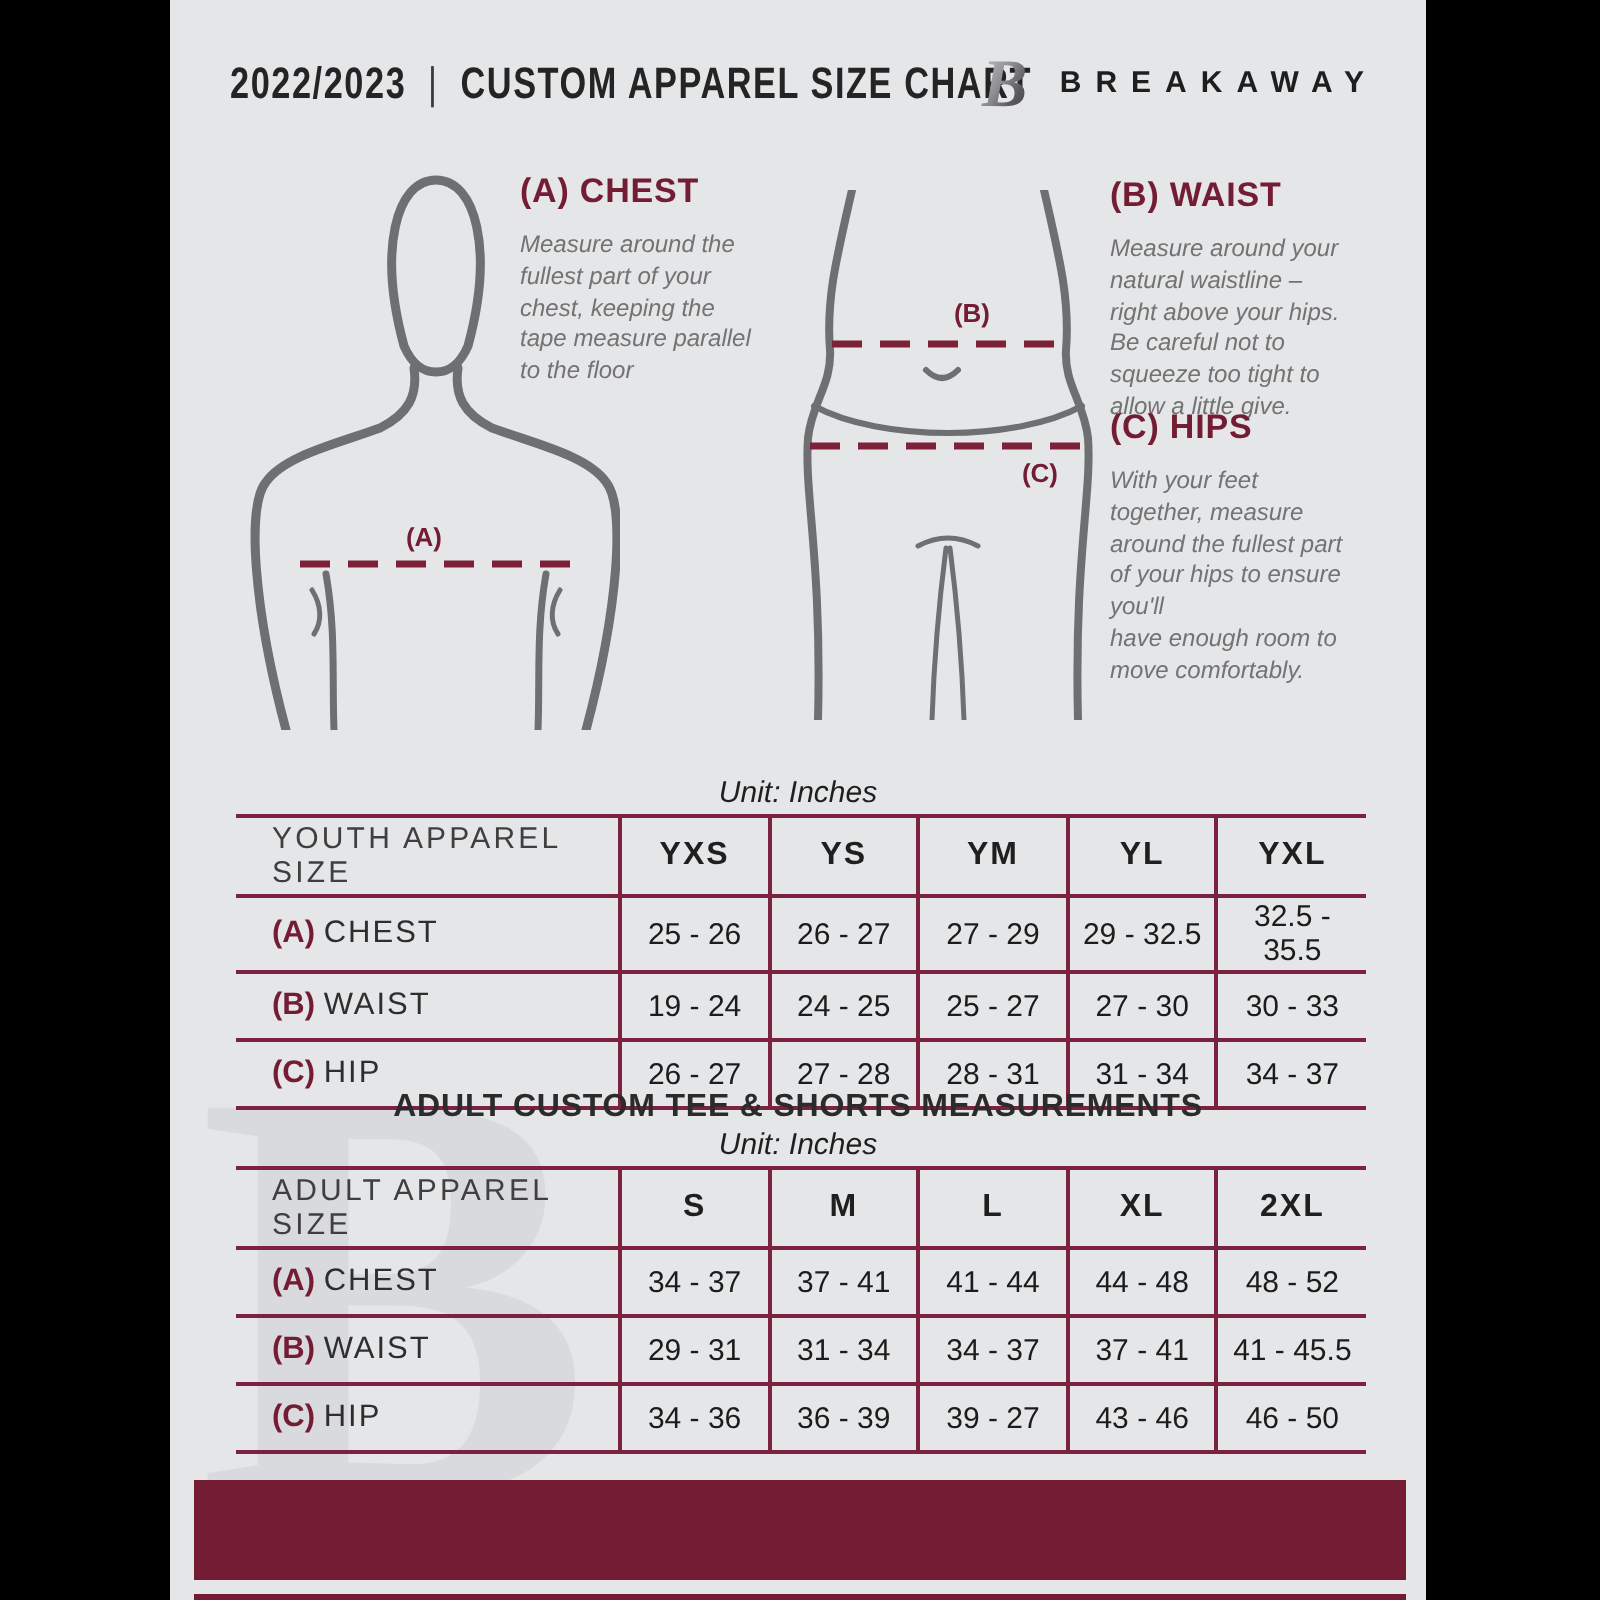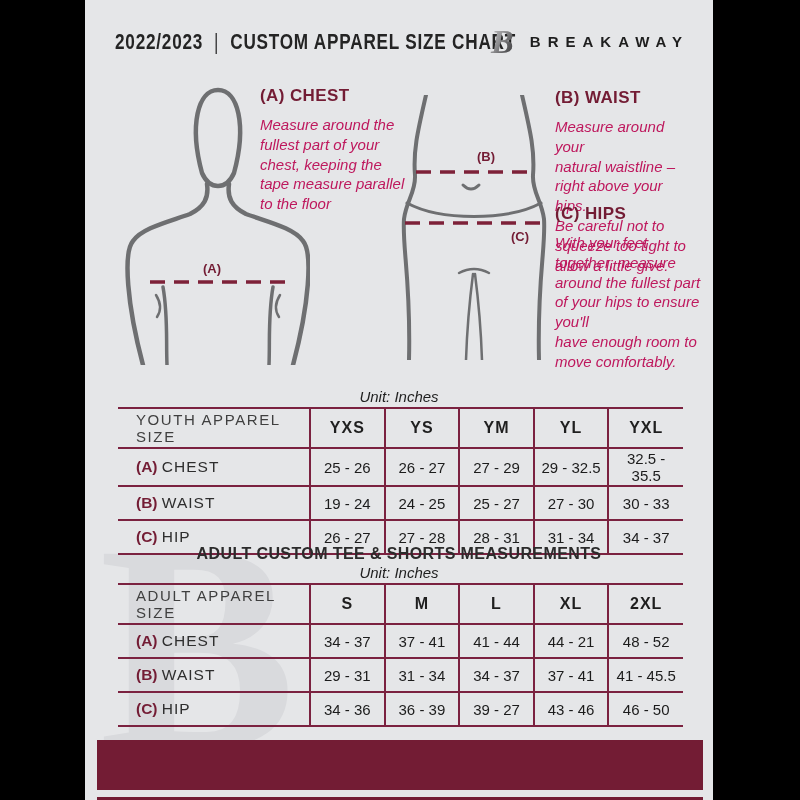--- a/index.html
+++ b/index.html
@@ -22,21 +22,21 @@
   .bodyline{fill:none;stroke:#6e6f71;stroke-linecap:round;}
   .dash{fill:none;stroke:#7d2138;stroke-width:3.6;stroke-dasharray:15 9;}
   .diagram-label{font-family:"Liberation Sans",sans-serif;font-size:13px;font-weight:bold;fill:#731c34;}
 
   
   .inst{position:absolute;z-index:1;}
   .inst-a{left:175px;top:86px;width:150px;}
   .inst-b{left:470px;top:88px;width:142px;}
   .inst-c{left:470px;top:204px;width:148px;}
   .inst-heading{color:#731c34;font-weight:bold;font-size:17px;letter-spacing:.4px;margin:0 0 9px 0;}
-  .inst-text{color:#be185d;font-style:italic;font-size:15px;line-height:1.32;margin:0;white-space:pre-line;}
+  .inst-text{color:#737373;font-style:italic;font-size:12px;line-height:1.32;margin:0;white-space:pre-line;}
 
   
   .section-title{position:absolute;left:0;width:100%;text-align:center;font-weight:bold;
     font-size:16px;letter-spacing:.4px;color:#2b2b2b;z-index:1;}
   .unit-line{position:absolute;left:0;width:100%;text-align:center;font-style:italic;
     font-size:15px;color:#1f1f1f;z-index:1;}
   .youth-title{top:369px;} .youth-unit{top:388px;}
   .adult-title{top:545px;} .adult-unit{top:564px;}
 
   
@@ -195,21 +195,21 @@
           <th>XL</th>
           <th>2XL</th>
         </tr>
     </thead>
     <tbody>
         <tr>
           <td class="label-cell"><span class="row-key">(A)</span> <span class="row-name">CHEST</span></td>
           <td>34 - 37</td>
           <td>37 - 41</td>
           <td>41 - 44</td>
-          <td>44 - 21</td>
+          <td>44 - 48</td>
           <td>48 - 52</td>
         </tr>
         <tr>
           <td class="label-cell"><span class="row-key">(B)</span> <span class="row-name">WAIST</span></td>
           <td>29 - 31</td>
           <td>31 - 34</td>
           <td>34 - 37</td>
           <td>37 - 41</td>
           <td>41 - 45.5</td>
         </tr>

